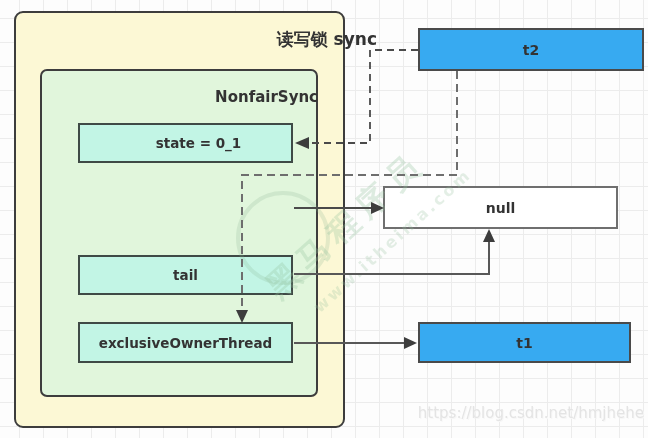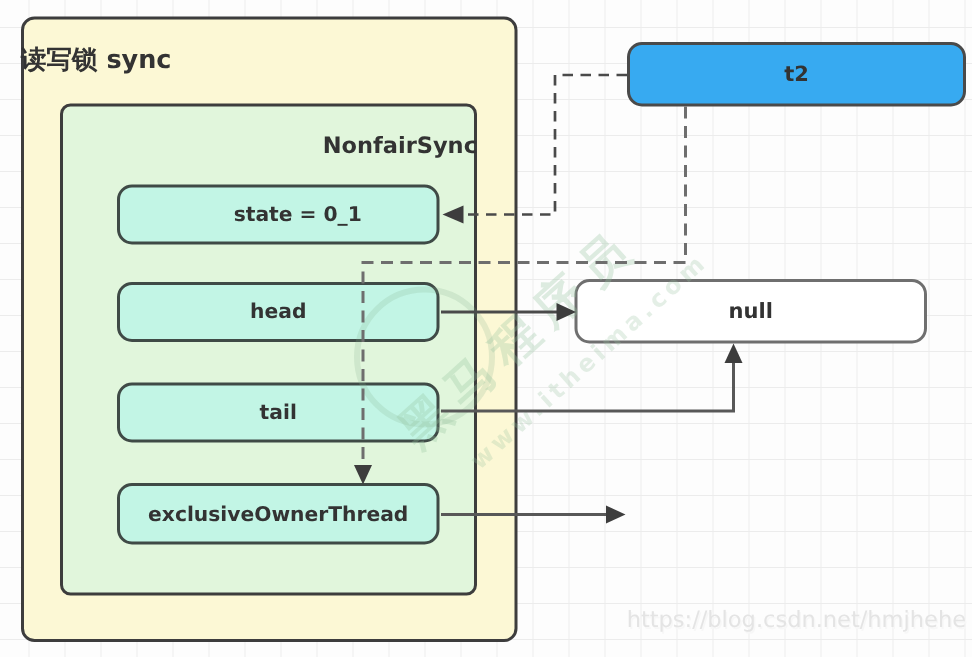--- a/index.html
+++ b/index.html
@@ -15,33 +15,34 @@
     background-image:
       linear-gradient(#ececec 1px, transparent 1px),
       linear-gradient(90deg,#ececec 1px, transparent 1px);
     background-size:24px 24px;
     background-position:-5px -6px;
   }
   .box{
     position:absolute;
     box-sizing:border-box;
     display:flex;align-items:center;justify-content:center;
-    color:#333;font-weight:bold;border-radius:10px;
+    color:#333;font-weight:bold;
   }
   
   #outer{
     left:14px;top:11px;width:331px;height:417px;
     background:#fcf8d5;
     border:2.5px solid #3d3d3d;border-radius:9px;
     z-index:1;
   }
   #outer-title{
     position:absolute;left:14px;top:28px;width:331px;
-    text-align:left;font-size:17px;font-weight:bold;color:#333;
+    text-align:right;font-size:17px;font-weight:bold;color:#333;
     z-index:2;
+    padding-left:32px;
   }
   
   #inner{
     left:40px;top:69px;width:278px;height:328px;
     background:#e1f6dc;
     border:2.5px solid #3d3d3d;border-radius:7px;
     z-index:2;
   }
   #inner-title{
     position:absolute;left:40px;top:88px;width:278px;
@@ -107,26 +108,26 @@
 
 <div id="canvas">
 
   <div class="box" id="outer"></div>
   <div id="outer-title">读写锁 sync</div>
 
   <div class="box" id="inner"></div>
   <div id="inner-title">NonfairSync</div>
 
   <div class="box field" id="field-state">state = 0_1</div>
-  <div class="box field" id="field-head">head</div>
   <div class="box field" id="field-eot">exclusiveOwnerThread</div>
   <div class="box field" id="field-tail">tail</div>
 
   <div class="box thread" id="node-t2">t2</div>
   <div class="box" id="node-null">null</div>
+  <div class="box thread" id="node-t1">t1</div>
 
   <div id="wm-circle"></div>
   <div class="wm-diag" id="wm-brand">黑马程序员</div>
   <div class="wm-diag" id="wm-site">www.itheima.com</div>
   <div id="wm-blog">https://blog.csdn.net/hmjhehe</div>
 
   <svg id="edges" viewBox="0 0 648 438" xmlns="http://www.w3.org/2000/svg">
 
     <g>
       <line x1="294" y1="208" x2="372" y2="208" stroke="#4a4a4a" stroke-width="2"></line>

